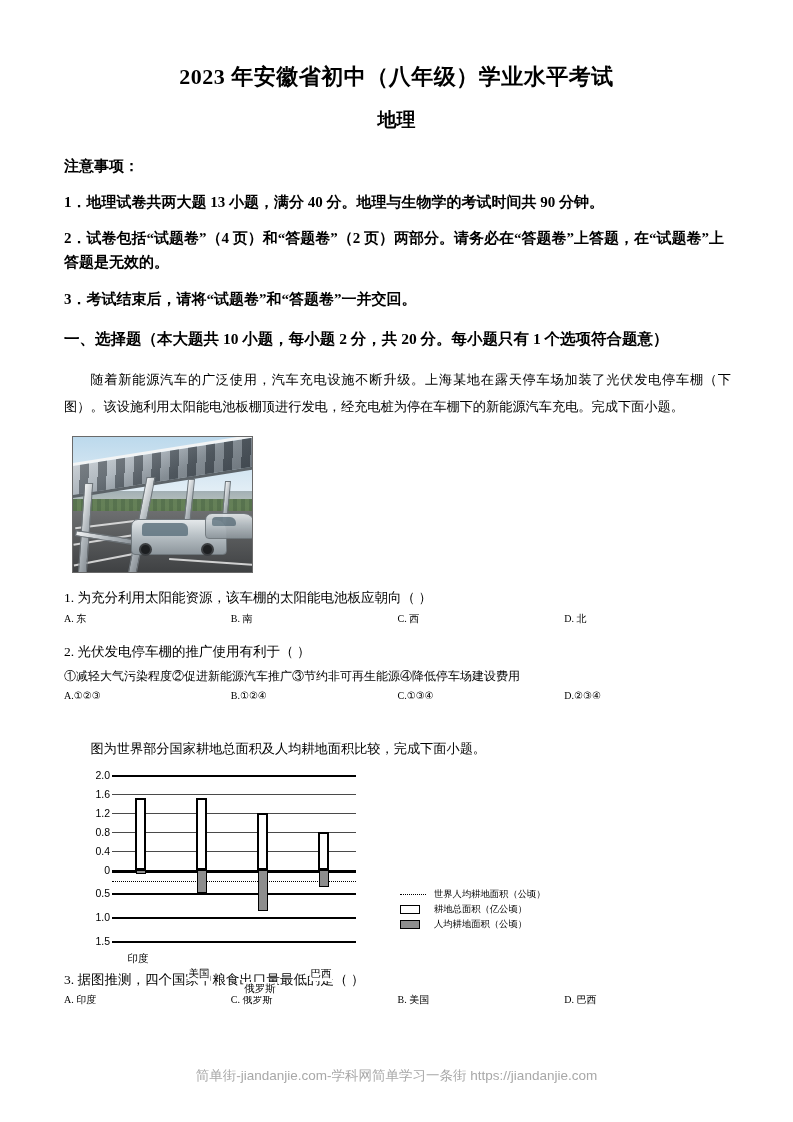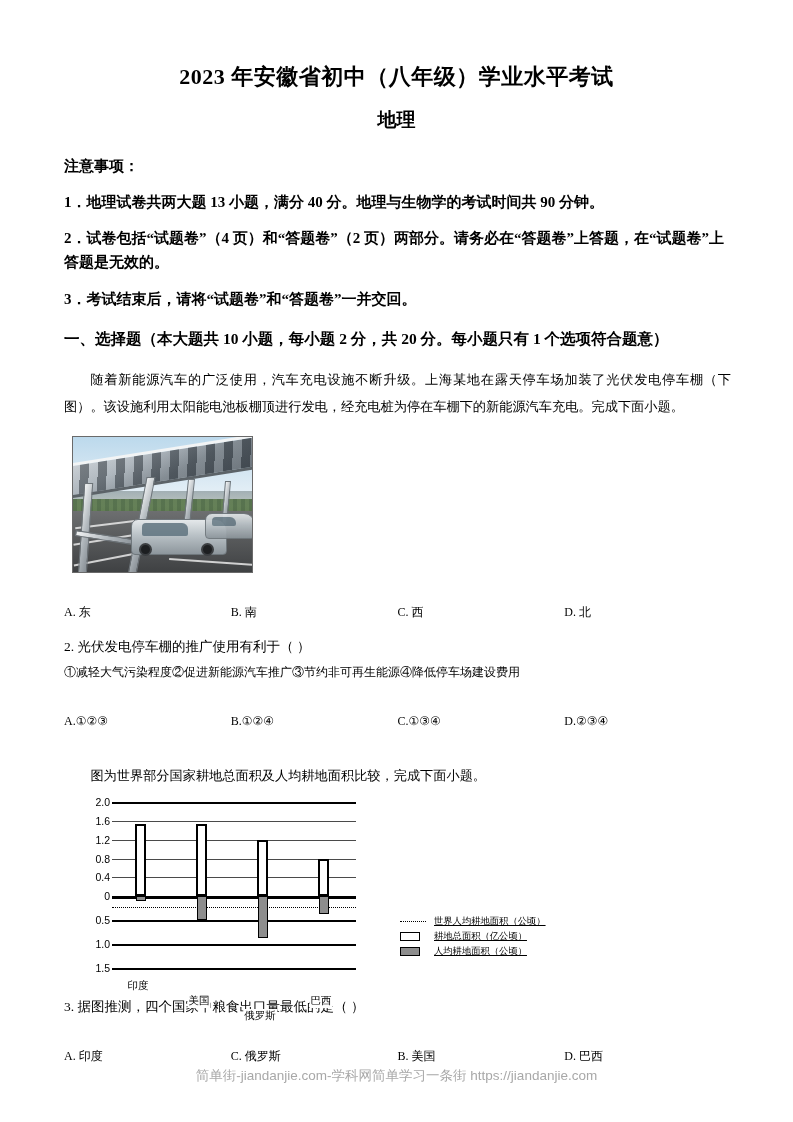--- a/index.html
+++ b/index.html
@@ -66,22 +66,22 @@
     line-height: 1.6;
     margin-top: 14px;
   }
   .q-sub {
     font-size: 12px;
     line-height: 1.6;
     margin-top: 5px;
   }
   .opts {
     display: flex;
-    font-size: 12px;
-    margin-top: 30px;
+    font-size: 10px;
+    margin-top: 2px;
     line-height: 1.6;
   }
   .opts > span { width: 25%; }
 
   
   .photo-wrap { margin-top: 16px; padding-left: 8px; }
   .photo {
     width: 181px;
     height: 137px;
     border: 1px solid #6a6a6a;
@@ -164,21 +164,21 @@
     transform: translateX(-50%);
     white-space: nowrap;
     background: #fff; padding: 0 1px;
   }
   .legend {
     position: absolute; left: 336px; top: 118px;
     font-size: 9.3px;
     font-family: "Liberation Sans", sans-serif;
     line-height: 15px;
   }
-  .legend-row { display: flex; align-items: center; height: 15px; text-decoration: underline; }
+  .legend-row { display: flex; align-items: center; height: 15px; }
   .lg-key { width: 30px; flex: none; display: flex; align-items: center; }
   .lg-dash { width: 26px; border-top: 1.5px dotted #000; }
   .lg-box { width: 20px; height: 9px; border: 1.8px solid #000; background: #fff; }
   .lg-box.filled { background: #8d8d8d; }
   .lg-text { padding-left: 4px; }
 
   
   .footer {
     position: absolute; left: 0; top: 1067px; width: 793px;
     text-align: center; font-size: 13.5px; color: #a8a8a8;
@@ -231,20 +231,21 @@
         </div>
         <div class="wheel" style="left:66px; top:106px;"></div>
         <div class="wheel" style="left:128px; top:106px;"></div>
 
         <div class="car" style="left:132px; top:76px; width:50px; height:26px; opacity:.92;">
           <div class="car-win" style="left:6px; top:3px; width:24px; height:9px;"></div>
         </div>
       </div>
     </div>
 
+    <div class="q-stem">1. 为充分利用太阳能资源，该车棚的太阳能电池板应朝向（     ）</div>
     <div class="opts">
       <span>A. 东</span>
       <span>B. 南</span>
       <span>C. 西</span>
       <span>D. 北</span>
     </div>
 
     <div class="q-stem">2. 光伏发电停车棚的推广使用有利于（     ）</div>
     <div class="q-sub">①减轻大气污染程度②促进新能源汽车推广③节约非可再生能源④降低停车场建设费用</div>
     <div class="opts">

